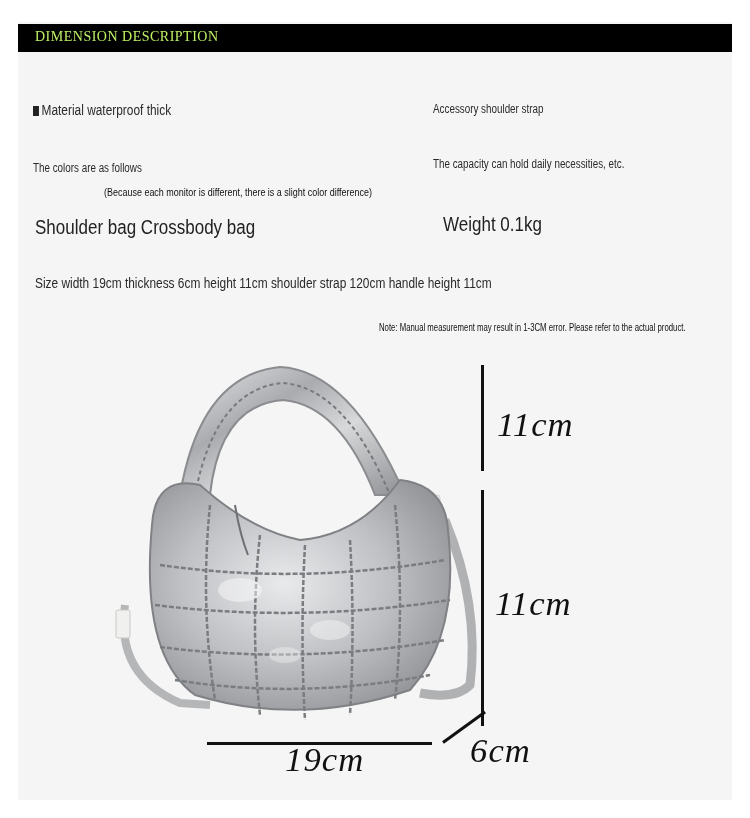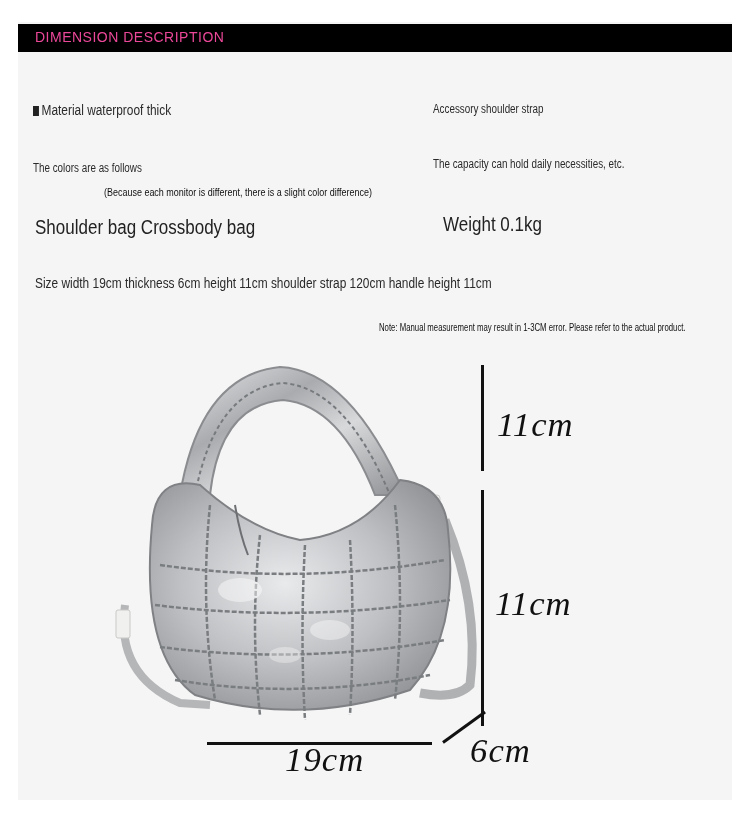--- a/index.html
+++ b/index.html
@@ -1,20 +1,20 @@
 <!DOCTYPE html>
 <html><head>
 <meta charset="utf-8">
 <style>
   html, body { margin: 0; padding: 0; background: #ffffff; }
   body { width: 750px; height: 818px; position: relative; overflow: hidden;
          font-family: "Liberation Sans", "DejaVu Sans", sans-serif; color: #222; }
   .panel { position: absolute; left: 18px; top: 22px; width: 714px; height: 778px; background: #f5f5f5; }
   .header-bar { position: absolute; left: 18px; top: 24px; width: 714px; height: 28px; background: #000; }
-  .header-title { position: absolute; left: 17px; top: 5px; color: #ec4899; font-family: Liberation Sans, sans-serif;
+  .header-title { position: absolute; left: 17px; top: 5px; color: #bef264; font-family: Liberation Serif, serif;
                   font-size: 14px; letter-spacing: 0.5px; }
   .t { position: absolute; white-space: nowrap; font-family: "Liberation Sans", sans-serif; color: #2a2a2a;
        transform-origin: left top; }
   .small { font-size: 12px; transform: scaleX(0.82); }
   .mid { font-size: 14px; transform: scaleX(0.85); }
   .big { font-size: 20px; transform: scaleX(0.85); color: #222; }
   .note { font-size: 10.5px; transform: scaleX(0.74); color: #111; }
   .paren { font-size: 11.5px; transform: scaleX(0.78); color: #111; }
   .bullet-box { display:inline-block; width:7px; height:10px; background:#222; margin-right:3px; vertical-align: -1px; }
   .meas { position: absolute; font-family: "Liberation Serif", "DejaVu Serif", serif; font-style: italic;

